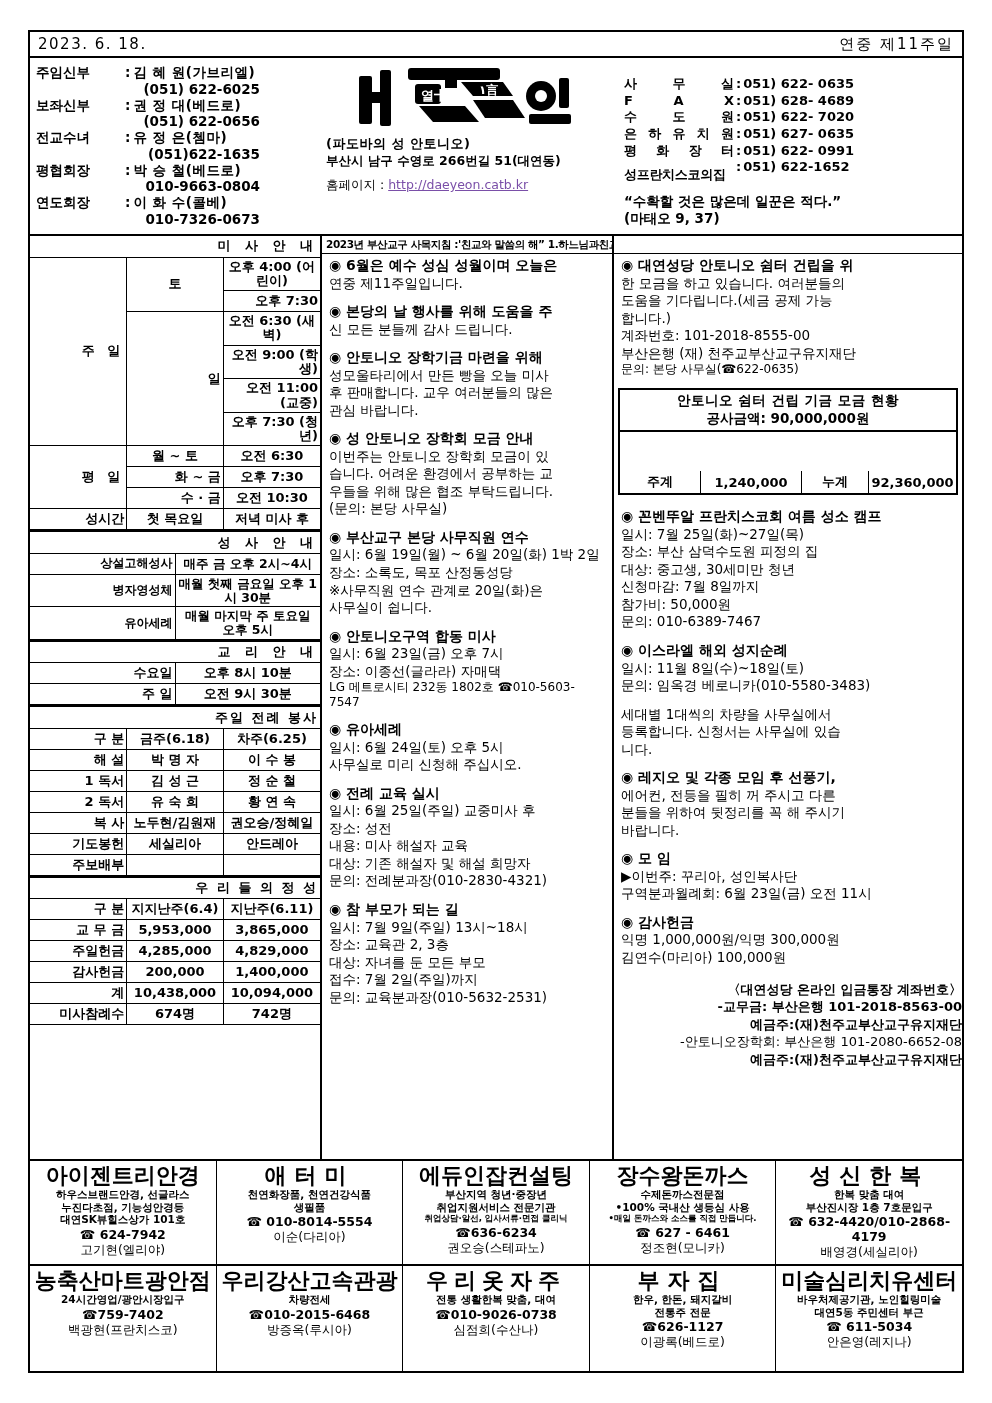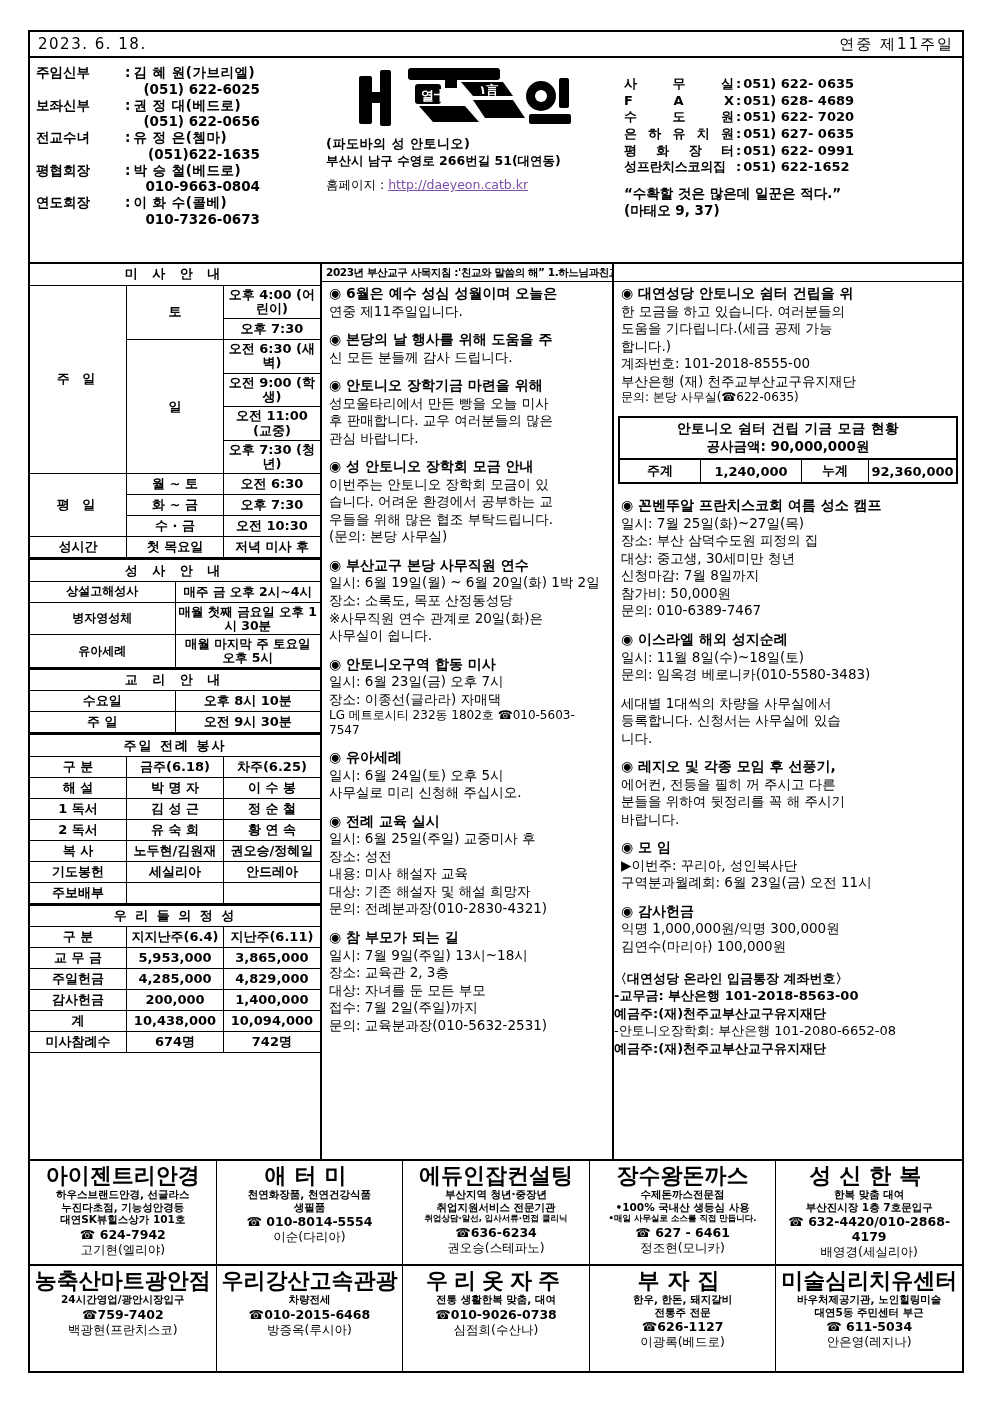--- a/index.html
+++ b/index.html
@@ -19,21 +19,21 @@
   
   .topstrip {
     display:flex; justify-content:space-between; align-items:center;
     border-bottom:2px solid #000; height:26px; padding:0 8px;
     font-size:15px; letter-spacing:.5px; font-weight:500;
   }
   .topstrip .date { letter-spacing:1.5px; }
   .topstrip .sunday { letter-spacing:2px; }
   
   .header {
-    display:flex; border-bottom:2px solid #000; height:206px;
+    display:flex; border-bottom:2px solid #000; height:178px;
   }
   .hdr-left { width:292px; padding:8px 6px 0 6px; }
   .hdr-mid  { width:292px; padding:4px 4px 0 4px; }
   .hdr-right{ flex:1; padding:18px 8px 0 10px; }
 
   .staff-row { font-size:13.5px; line-height:1.0; margin-bottom:1px;
                display:flex; font-weight:bold; }
   .staff-role { width:86px; text-align:justify; text-align-last:justify;
                 display:inline-block; }
   .staff-sep { padding:0 3px; }
@@ -42,21 +42,21 @@
                  margin-bottom:2px; font-weight:bold; letter-spacing:0px;}
   .logo-wrap { position:relative; height:72px; }
   .logo-svg { display:block; margin:0 auto; }
   .parish-sub { font-size:13px; font-weight:bold; margin-top:1px; letter-spacing:.5px;}
   .parish-addr{ font-size:12.5px; font-weight:bold; letter-spacing:0px; }
   .homepage { font-size:12.5px; margin-top:7px; }
   .homepage .url { color:#7a4fa8; text-decoration:underline; }
 
   .tel-row { font-size:13px; display:flex; line-height:1.28; font-weight:bold;}
   .tel-label { width:110px; text-align:justify; text-align-last:justify; display:inline-block; }
-  .tel-label.wide { text-align-last:left; letter-spacing:-.3px;}
+  .tel-label.wide { text-align-last:left; letter-spacing:-.3px;margin-top:8px;}
   .tel-sep { padding:0 2px 0 2px; }
   .verse { font-size:13.5px; font-weight:bold; margin-top:9px; line-height:1.25; }
 
   
   .body3 { display:flex; flex:1; }
   .col-left  { width:292px; border-right:2px solid #000; }
   .col-mid   { width:292px; border-right:2px solid #000; }
   .col-right { flex:1; }
 
   
@@ -68,47 +68,47 @@
   td.sect {
     font-size:14.5px; letter-spacing:5px; height:25px;
     border-left:none; border-right:none; font-weight:bold;
   }
   td.l { text-align:left; padding-left:7px;margin-top:6px; }
   td.sp { letter-spacing:4px; }
   td.sp2 { letter-spacing:2px; }
 
   .t-wrap { border-bottom:2px solid #000; }
   table.t tr:first-child td { border-top:none; }
-  table.t td:first-child { border-left:none; }
+  table.t td:first-child { border-left:none;text-align:right; }
   table.t td:last-child { border-right:none; }
 
   
   .diocese-note {
     font-size:10.5px; font-weight:bold; white-space:nowrap;
     border-bottom:1px solid #000; padding:2px 0 2px 4px; letter-spacing:-.4px;
     height:18px; overflow:hidden;
   }
   .notices { padding:3px 7px 0 7px; }
   .notice { margin-bottom:11px; }
   .ntitle { font-size:14px; font-weight:bold; line-height:1.25; letter-spacing:0px;}
   .nbody { font-size:13.5px; line-height:1.3; font-weight:500; }
   .nsmall { font-size:12px; line-height:1.25; }
 
   
   .fundbox { border:2px solid #000; margin:5px 4px 10px 4px; }
   .fundbox .fb-title { text-align:center; font-size:13.5px; font-weight:bold;
                        padding:2px 0 0 0; letter-spacing:.5px; }
   .fundbox .fb-sub { text-align:center; font-size:13.5px; font-weight:bold;
                      padding:0 0 2px 0; border-bottom:2px solid #000;}
-  .fundbox table { width:100%; border-collapse:collapse; table-layout:fixed;}
+  .fundbox table { width:100%; border-collapse:collapse; table-layout:fixed;margin-top:39px;}
   .fundbox table td { font-size:13px; font-weight:bold; text-align:center;
                       border-right:1px solid #000; padding:2px 0; }
   .fundbox table td:last-child { border-right:none; }
 
-  .bank-block { text-align:left; margin-top:14px; font-size:13px; line-height:1.35; }
+  .bank-block { text-align:right; margin-top:14px; font-size:13px; line-height:1.35; }
   .bank-block .bb-head { font-weight:bold; }
   .bank-block .bb-line { font-weight:bold; }
   .bank-block .bb-line.light { font-weight:500; }
 
   
   .ads { border-top:2px solid #000; }
   .adrow { display:flex; border-bottom:2px solid #000; height:105px; }
   .adrow:last-child { border-bottom:none; }
   .ad { flex:1; border-right:1.5px solid #000; text-align:center;
         padding:3px 2px 0 2px; overflow:hidden; }
@@ -542,21 +542,21 @@
             <div class="ad-desc">부산지역 청년·중장년</div>
             <div class="ad-desc">취업지원서비스 전문기관</div>
             <div class="ad-desc tiny">취업상담·알선, 입사서류·면접 클리닉</div>
             <div class="ad-phone">☎636-6234</div>
             <div class="ad-person">권오승(스테파노)</div>
           </div>
           <div class="ad">
             <div class="ad-name">장수왕돈까스</div>
             <div class="ad-desc">수제돈까스전문점</div>
             <div class="ad-desc">•100% 국내산 생등심 사용</div>
-            <div class="ad-desc tiny">•매일 사무실로 소스를 직접 만듭니다.</div>
+            <div class="ad-desc tiny">•매일 돈까스와 소스를 직접 만듭니다.</div>
             <div class="ad-phone">☎ 627 - 6461</div>
             <div class="ad-person">정조현(모니카)</div>
           </div>
           <div class="ad">
             <div class="ad-name sp3">성신한복</div>
             <div class="ad-desc">한복 맞춤 대여</div>
             <div class="ad-desc">부산진시장 1층 7호문입구</div>
             <div class="ad-phone">☎ 632-4420/010-2868-4179</div>
             <div class="ad-person">배영경(세실리아)</div>
           </div>

